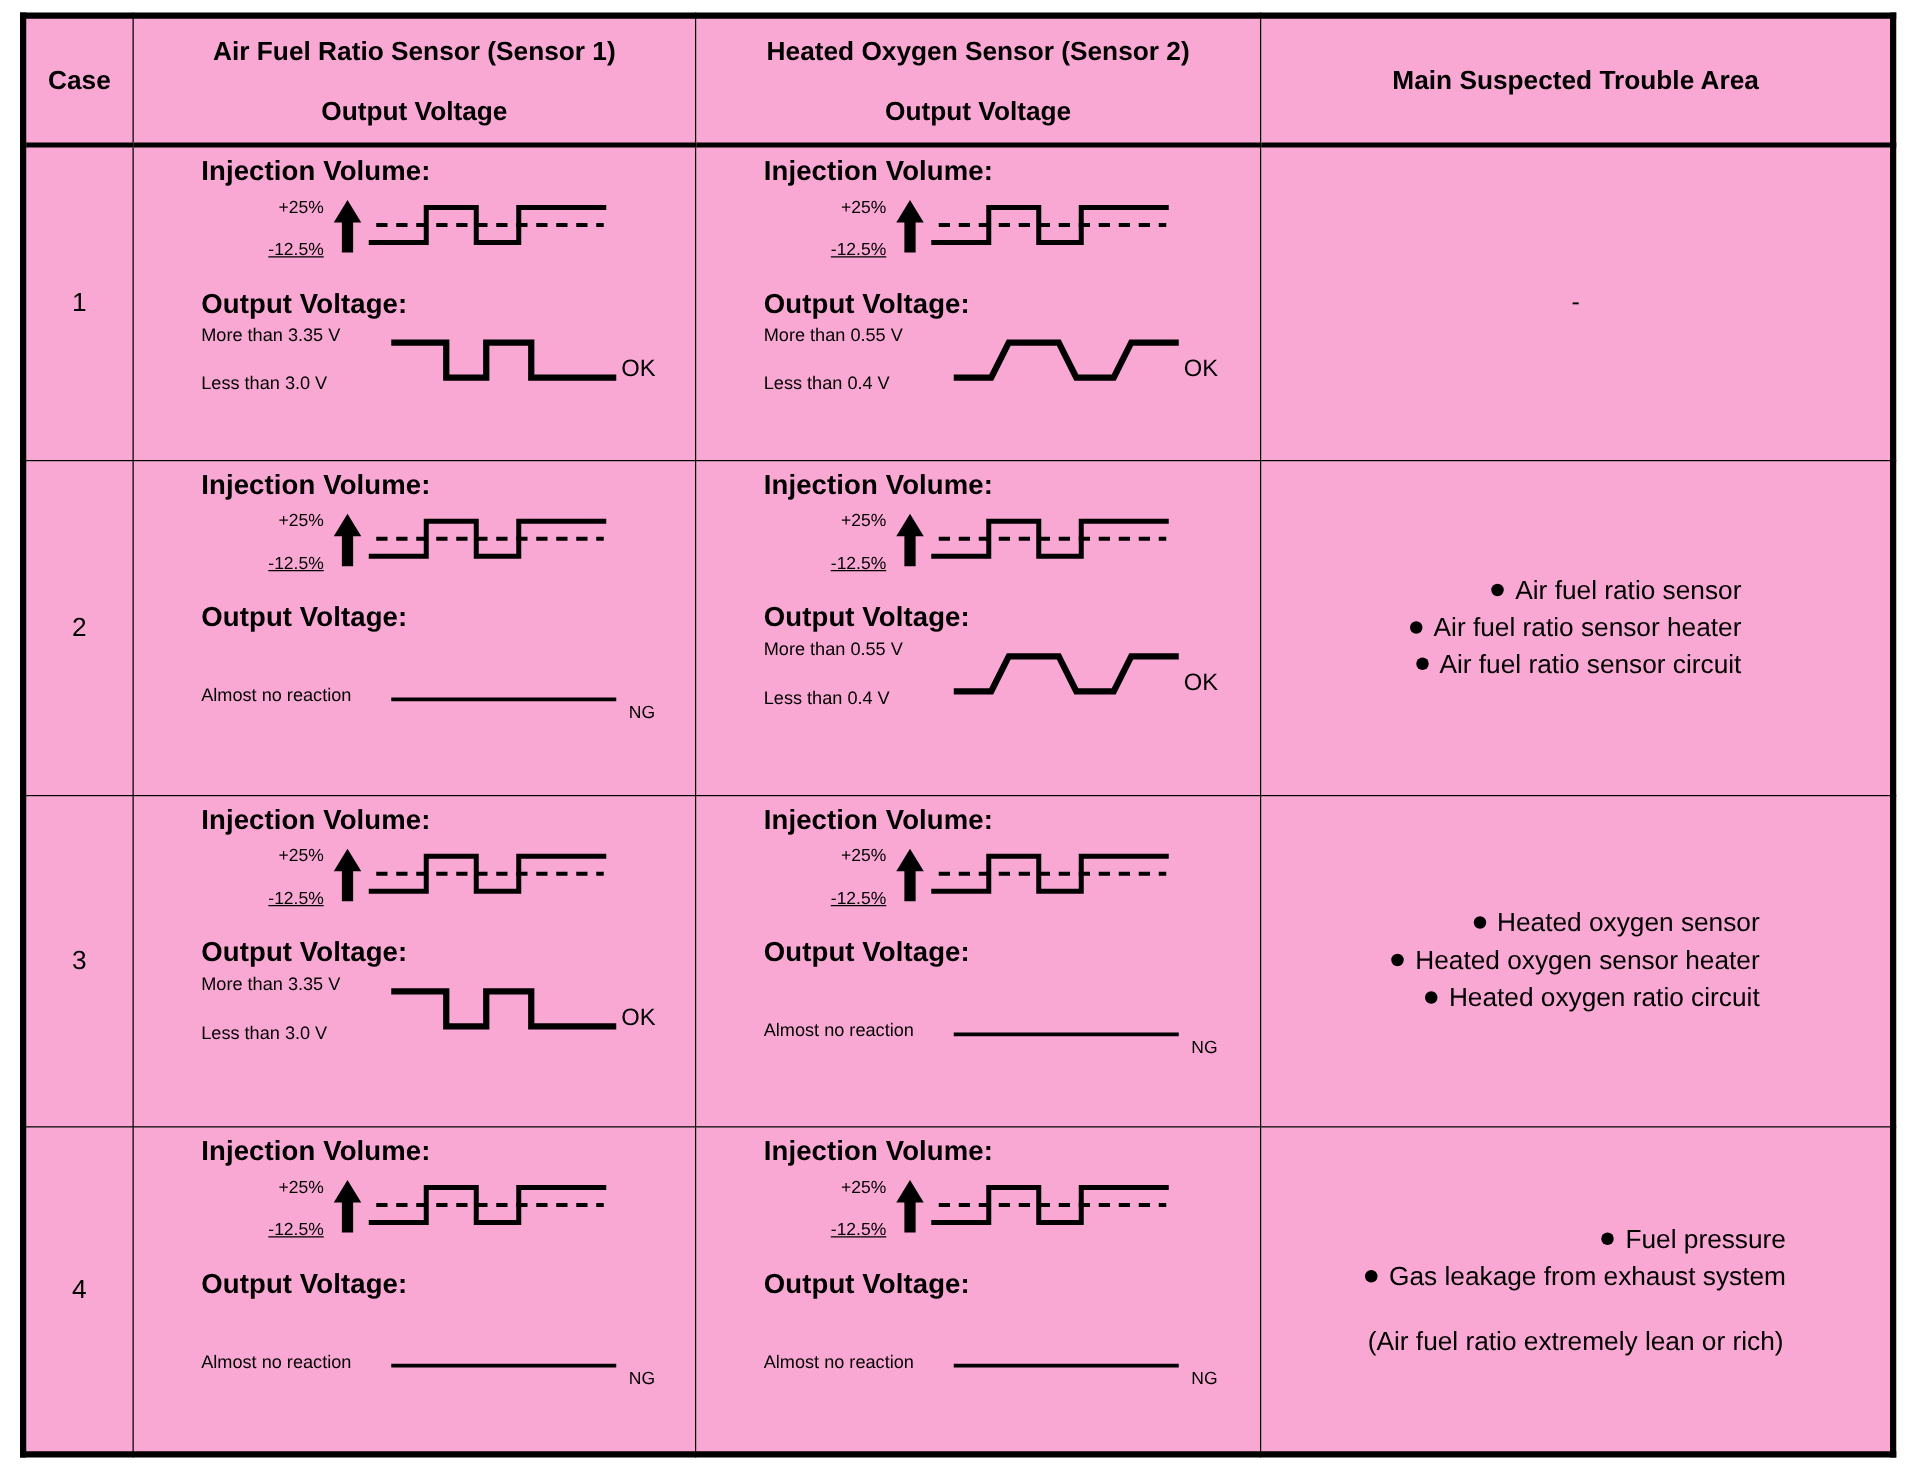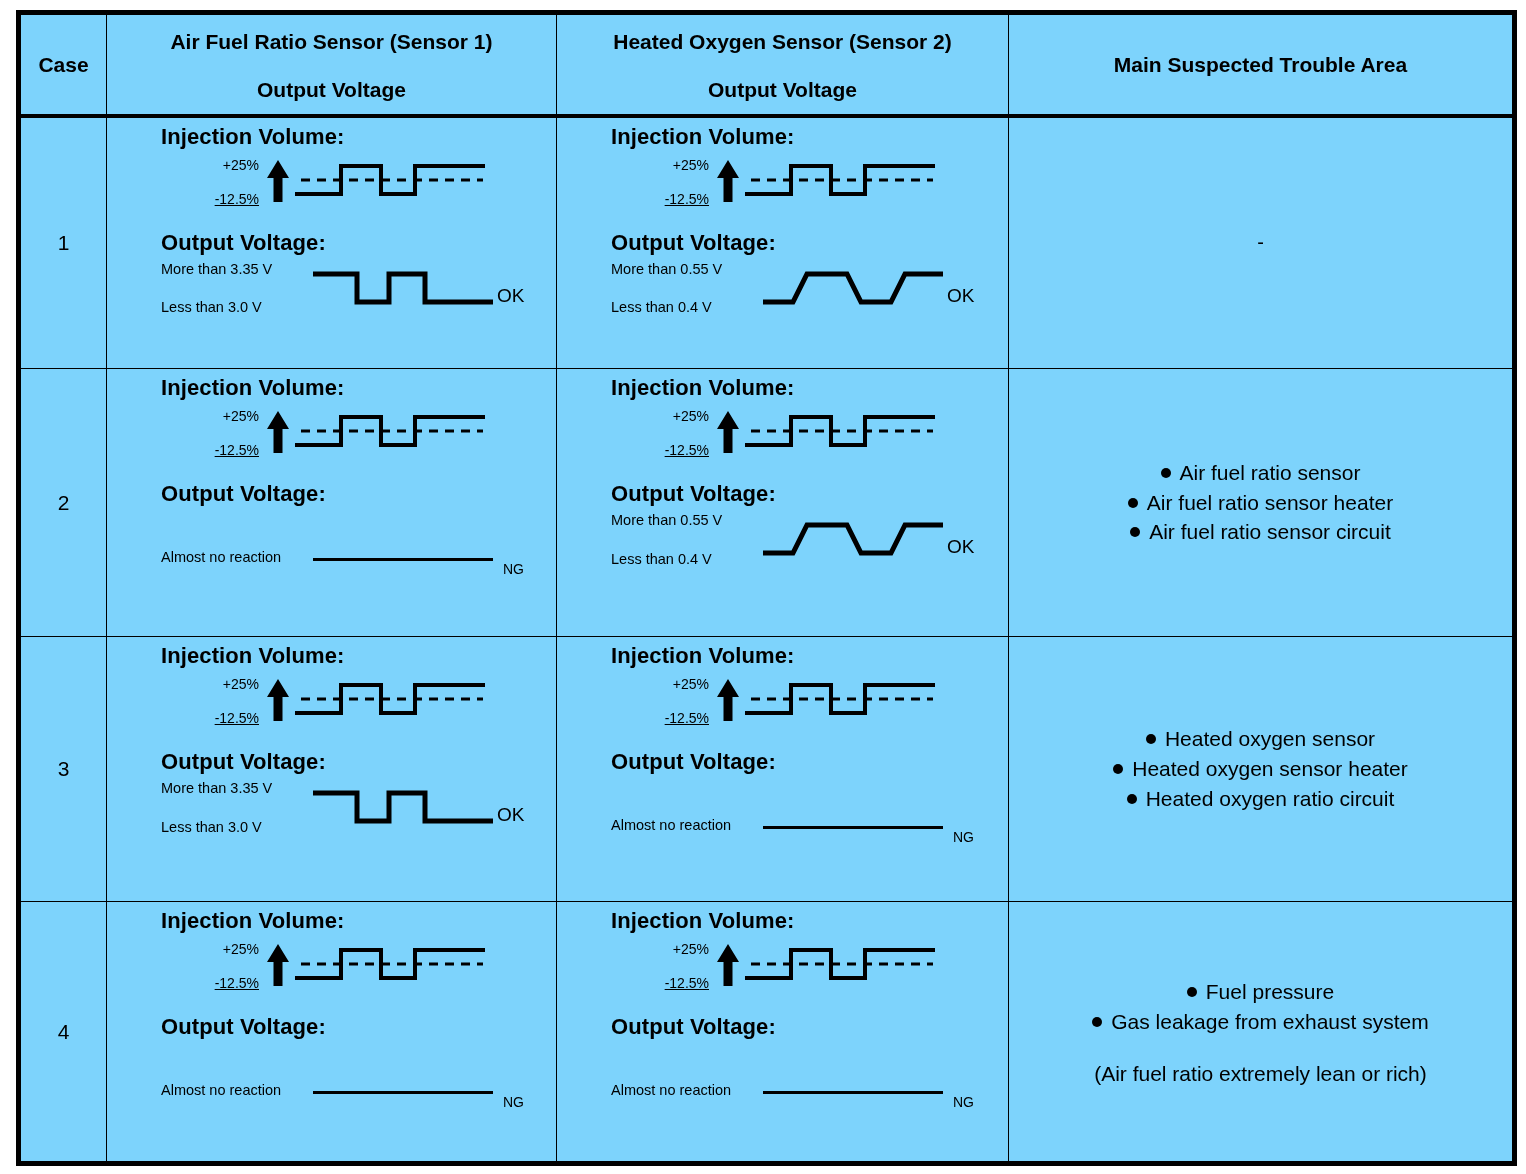--- a/index.html
+++ b/index.html
@@ -27,21 +27,21 @@
     width: 1496px;
     height: 1150px;
     border-collapse: collapse;
     table-layout: fixed;
     border: 5px solid #000;
   }
   table.diag td, table.diag th {
     border: 1.5px solid #000;
     padding: 0;
     vertical-align: middle;
-    background: #7dd3fc;
+    background: #f9a8d4;
   }
 
   
   col.c-case   { width: 88px; }
   col.c-afs    { width: 450px; }
   col.c-o2s    { width: 452px; }
   col.c-area   { width: 506px; }
 
   
   tr.head-row { height: 103px; }
@@ -171,21 +171,21 @@
   }
 
   
   .area-cell { text-align: center; }
   .area-list {
     display: inline-block;
     text-align: left;
     font-size: 21px;
     line-height: 1.42;
   }
-  .area-line { white-space: nowrap; text-align: center; }
+  .area-line { white-space: nowrap; text-align: right; }
   .area-line .bullet {
     display: inline-block;
     width: 10px; height: 10px;
     border-radius: 50%;
     background: #000;
     margin-right: 9px;
     vertical-align: 2px;
   }
   .area-note {
     font-size: 21px;

